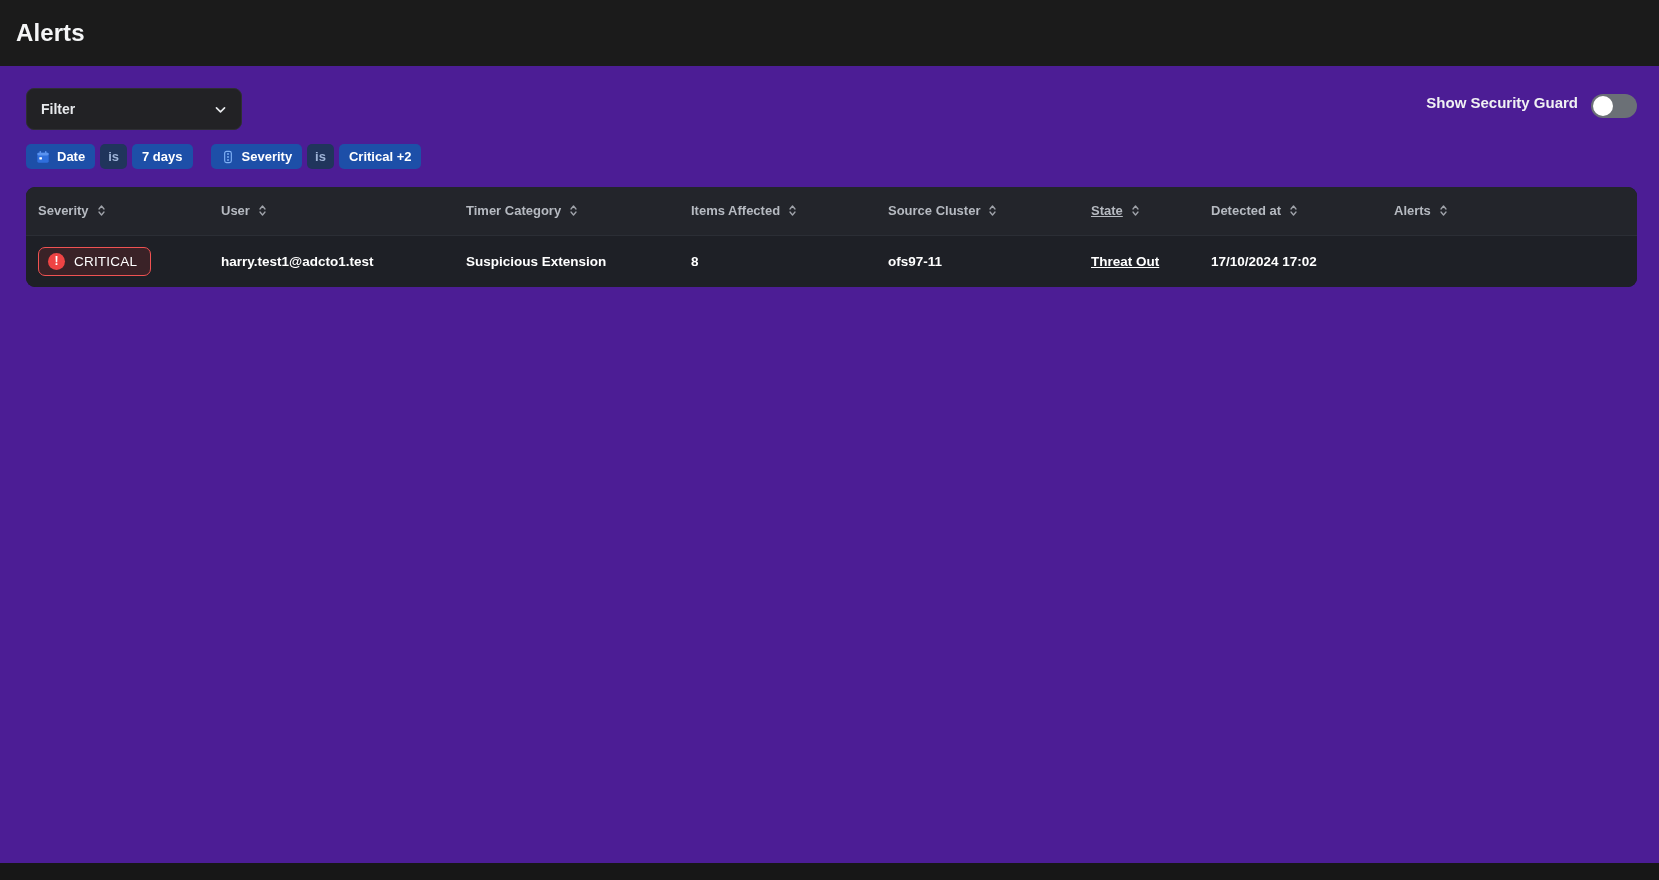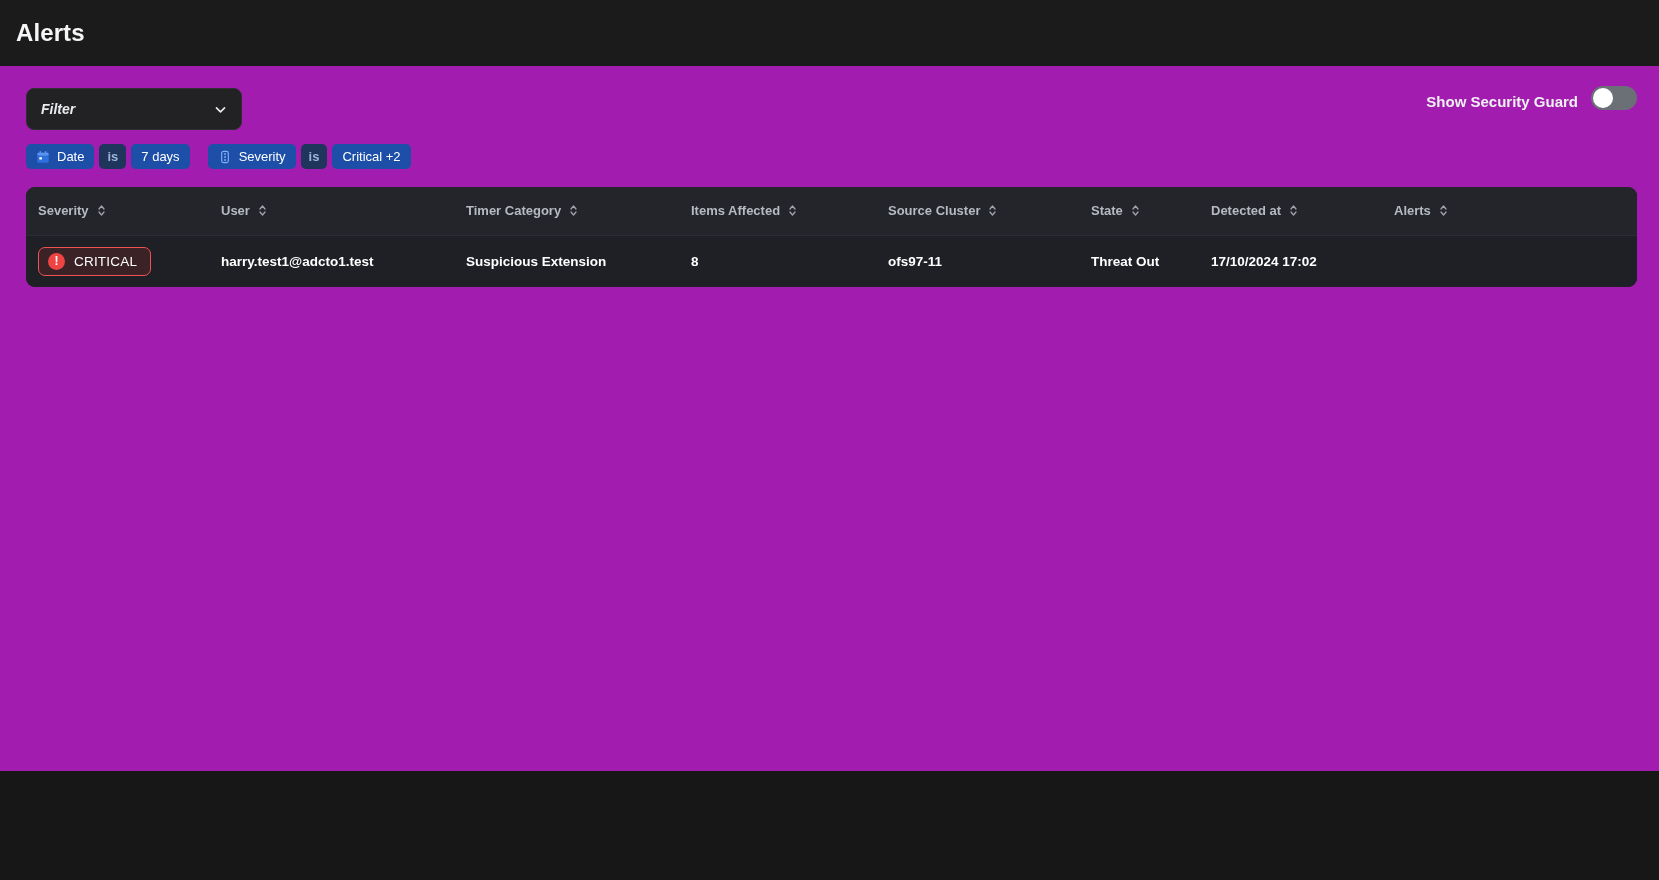--- a/index.html
+++ b/index.html
@@ -7,22 +7,22 @@
   html, body {
     width: 1659px;
     height: 880px;
     background: #171717;
     font-family: "Liberation Sans", sans-serif;
     overflow: hidden;
   }
 
   #app {
     width: 1659px;
-    height: 771px;
-    background: #a21caf;
+    height: 863px;
+    background: #4c1d95;
     position: relative;
   }
 
   
   .page-header {
     height: 66px;
     display: flex;
     align-items: center;
     padding: 0 0 0 16px;
     background: #1b1b1b;
@@ -75,21 +75,20 @@
     width: 216px;
     height: 42px;
     background: #222225;
     border: 1px solid #2e2f33;
     border-radius: 8px;
     display: flex;
     align-items: center;
     justify-content: space-between;
     padding: 0 14px;
     cursor: pointer;
-    font-style: italic;
   }
   .filter-select-label {
     font-size: 14px;
     font-weight: bold;
     color: #e8eaed;
   }
   .chevron-down {
     width: 13px;
     height: 13px;
     display: block;
@@ -104,21 +103,21 @@
     margin-top: 14px;
   }
   .chip {
     height: 25px;
     display: flex;
     align-items: center;
     gap: 7px;
     padding: 0 10px;
     border-radius: 5px;
     font-size: 13px;
-    font-weight: normal;
+    font-weight: bold;
     color: #ffffff;
     background: #1d4fa8;
     cursor: pointer;
     white-space: nowrap;
   }
   .chip.op {
     background: #20355c;
     color: #9fb4d8;
     padding: 4px 8px;
     font-weight: bold;
@@ -129,23 +128,23 @@
     height: 14px;
     display: block;
     flex: none;
   }
   .chip-icon svg { display: block; }
 
   
   .guard-row {
     position: absolute;
     right: 22px;
-    top: 20px;
-    display: flex;
-    align-items: flex-end;
+    top: 28px;
+    display: flex;
+    align-items: flex-start;
     gap: 13px;
   }
   .guard-label {
     font-size: 15px;
     font-weight: bold;
     color: #f0f1f3;
   }
   .toggle {
     width: 46px;
     height: 24px;
@@ -211,21 +210,21 @@
     padding: 0;
     vertical-align: middle;
   }
 
   
   .col-sev   { width: 195px; padding-left: 12px !important; }
   .col-user  { width: 245px; margin-top: 28px; }
   .col-threat{ width: 225px; }
   .col-items { width: 197px; }
   .col-src   { width: 203px; margin-top: 23px; }
-  .col-state { width: 120px; }
+  .col-state { width: 120px; text-decoration: underline; }
   .col-det   { width: 183px; }
   .col-timer { width: auto; }
 
   .sev-badge {
     display: inline-flex;
     align-items: center;
     gap: 9px;
     height: 29px;
     padding: 0 13px 0 9px;
     border: 1px solid #f05252;

